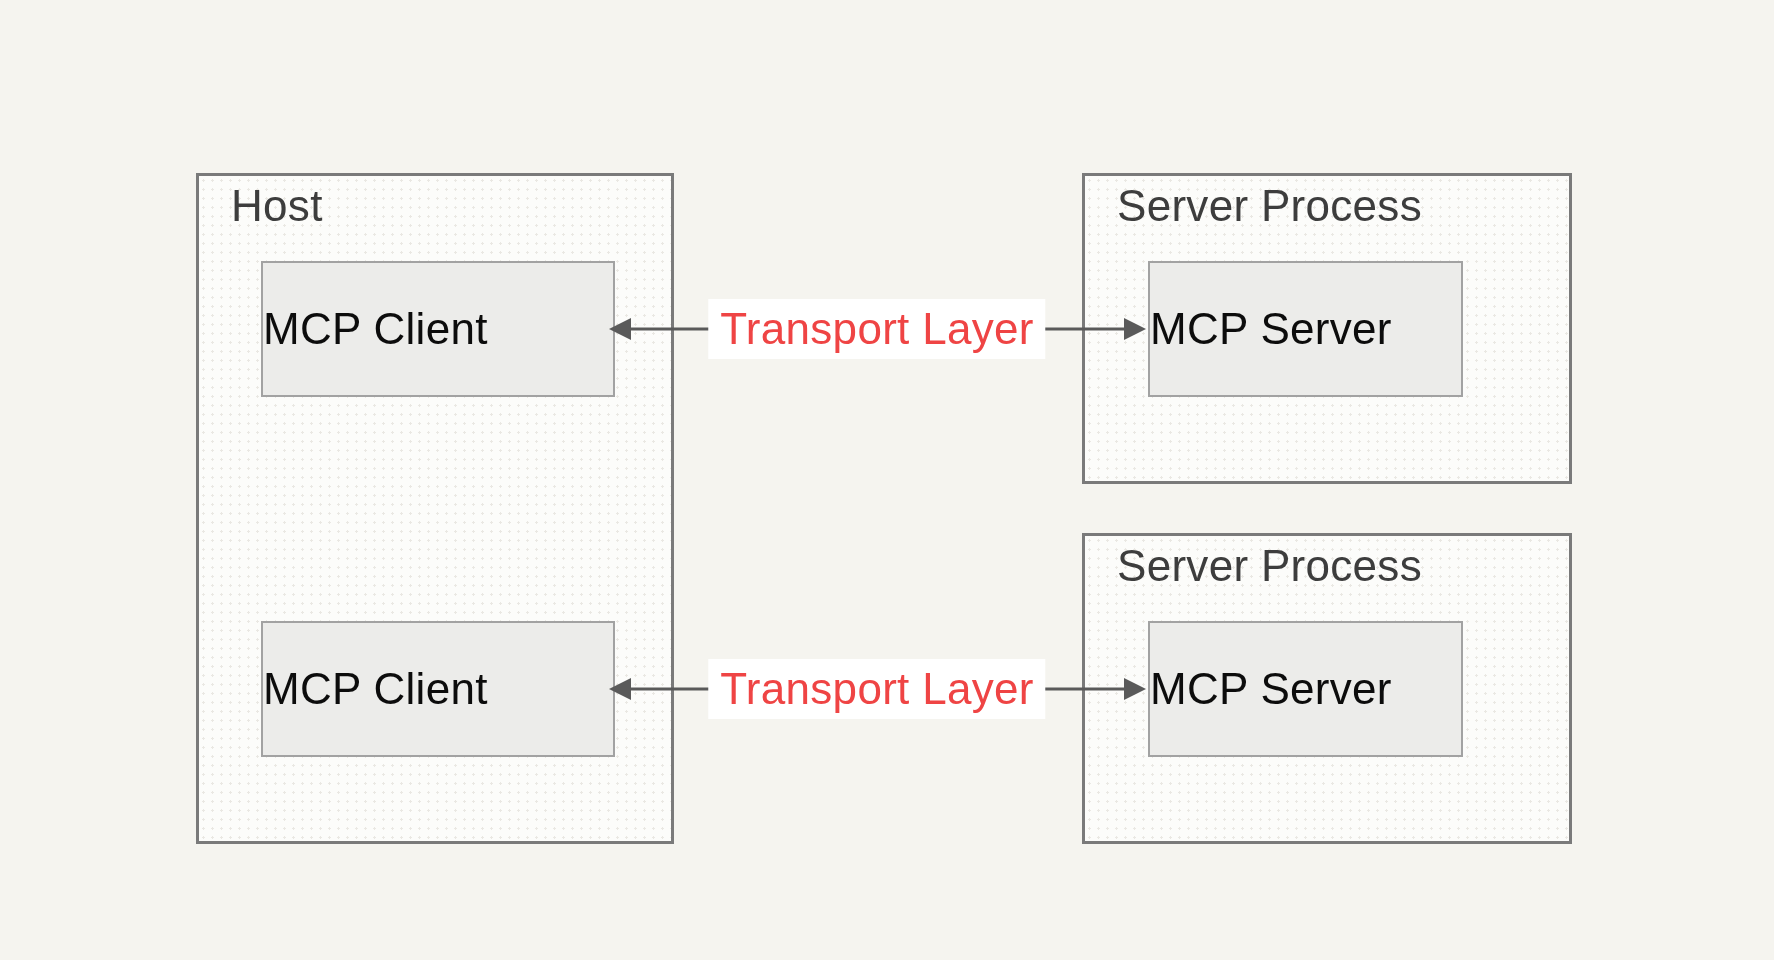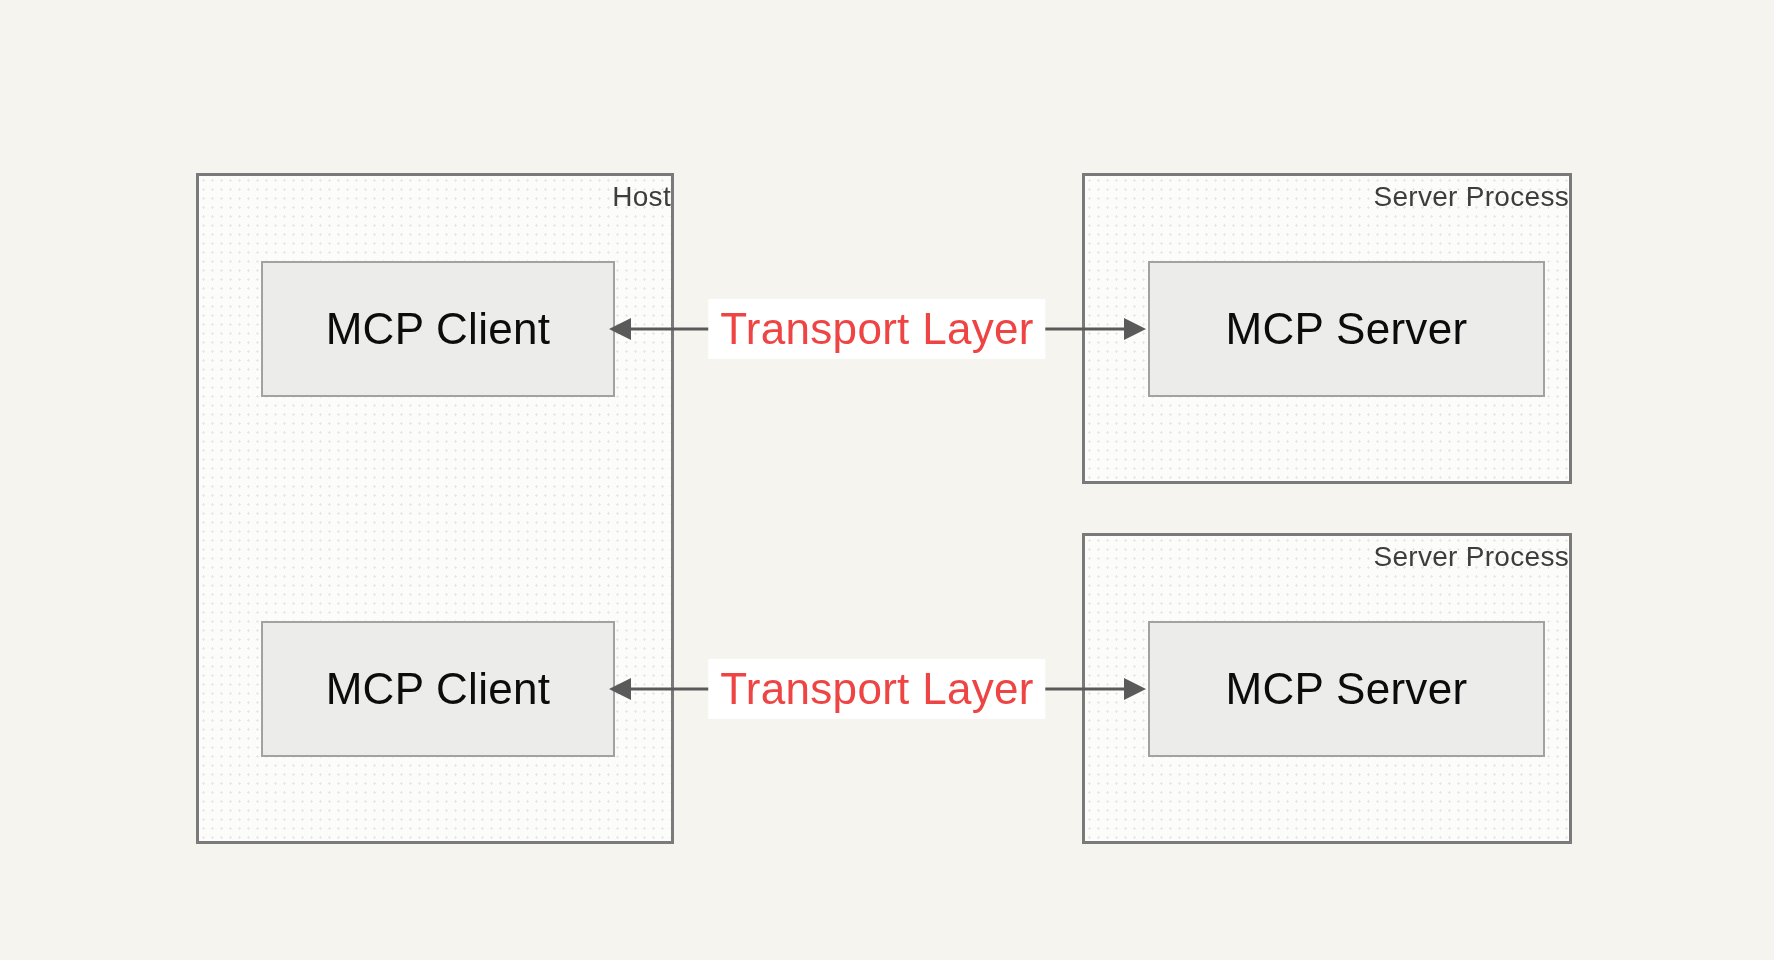--- a/index.html
+++ b/index.html
@@ -17,48 +17,48 @@
   .outer-box {
     position: absolute;
     box-sizing: border-box;
     background-color: #fcfcfa;
     background-image: radial-gradient(#eae8e3 1.3px, rgba(0,0,0,0) 1.4px);
     background-size: 9px 9px;
     border: 3px solid #7a7a7a;
   }
   .box-title {
     width: 100%;
-    text-align: right;
+    text-align: left;
     padding-top: 5px;
-    font-size: 28px;
+    font-size: 44px;
     line-height: 1.15;
     color: #3d3d3d;
     letter-spacing: 0.3px;
+    padding-left: 32px;
   }
   .host { left: 196px; top: 173px; width: 478px; height: 671px; }
   .sp1  { left: 1082px; top: 173px; width: 490px; height: 311px; }
   .sp2  { left: 1082px; top: 533px; width: 490px; height: 311px; }
   .inner-box {
     position: absolute;
     box-sizing: border-box;
     background: #ececea;
     border: 2px solid #a2a2a2;
     display: flex;
     align-items: center;
-    justify-content: center;
   }
   .inner-box .node-label {
     font-size: 44px;
     color: #0c0c0c;
     letter-spacing: 0.3px;
     white-space: nowrap;
   }
   .client1 { left: 62px; top: 85px;  width: 354px; height: 136px; }
   .client2 { left: 62px; top: 445px; width: 354px; height: 136px; }
-  .server-inner { left: 63px; top: 85px; width: 397px; height: 136px; }
+  .server-inner { left: 63px; top: 85px; width: 315px; height: 136px; }
   .arrow-svg {
     position: absolute;
     left: 605px;
     width: 545px;
     height: 60px;
     display: block;
   }
   .arrow1 { top: 299px; }
   .arrow2 { top: 659px; }
   .transport-label {

